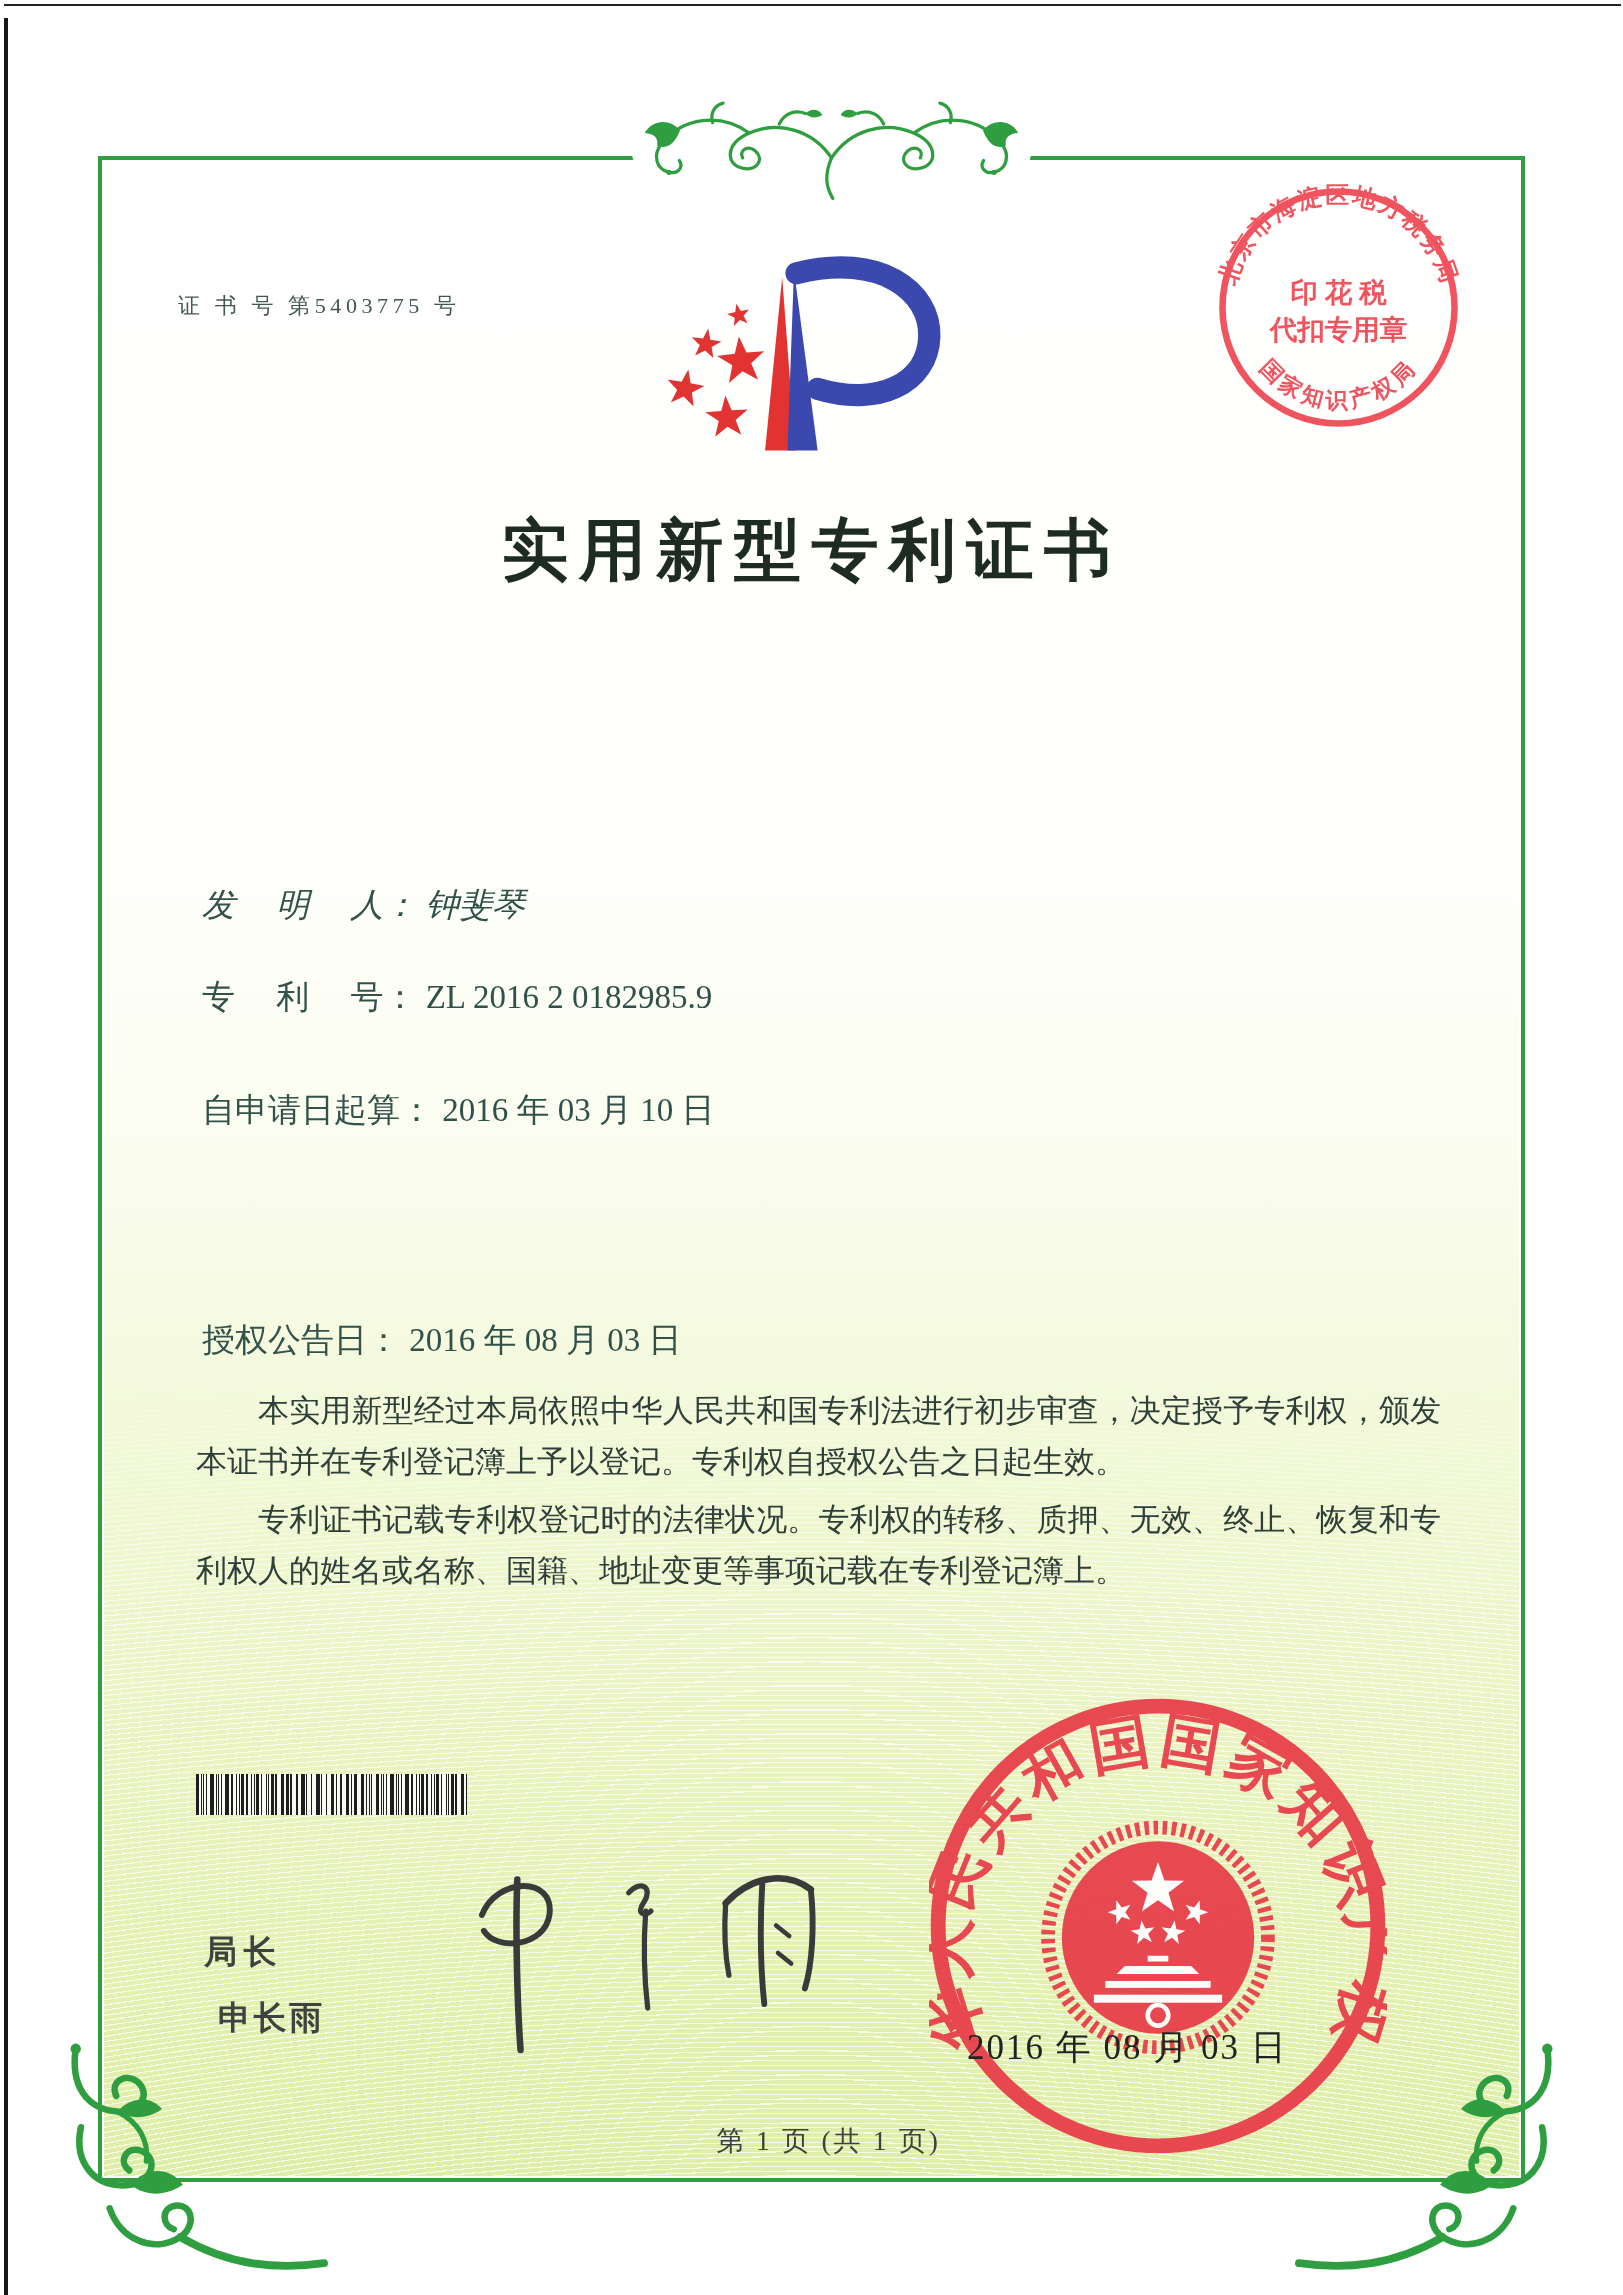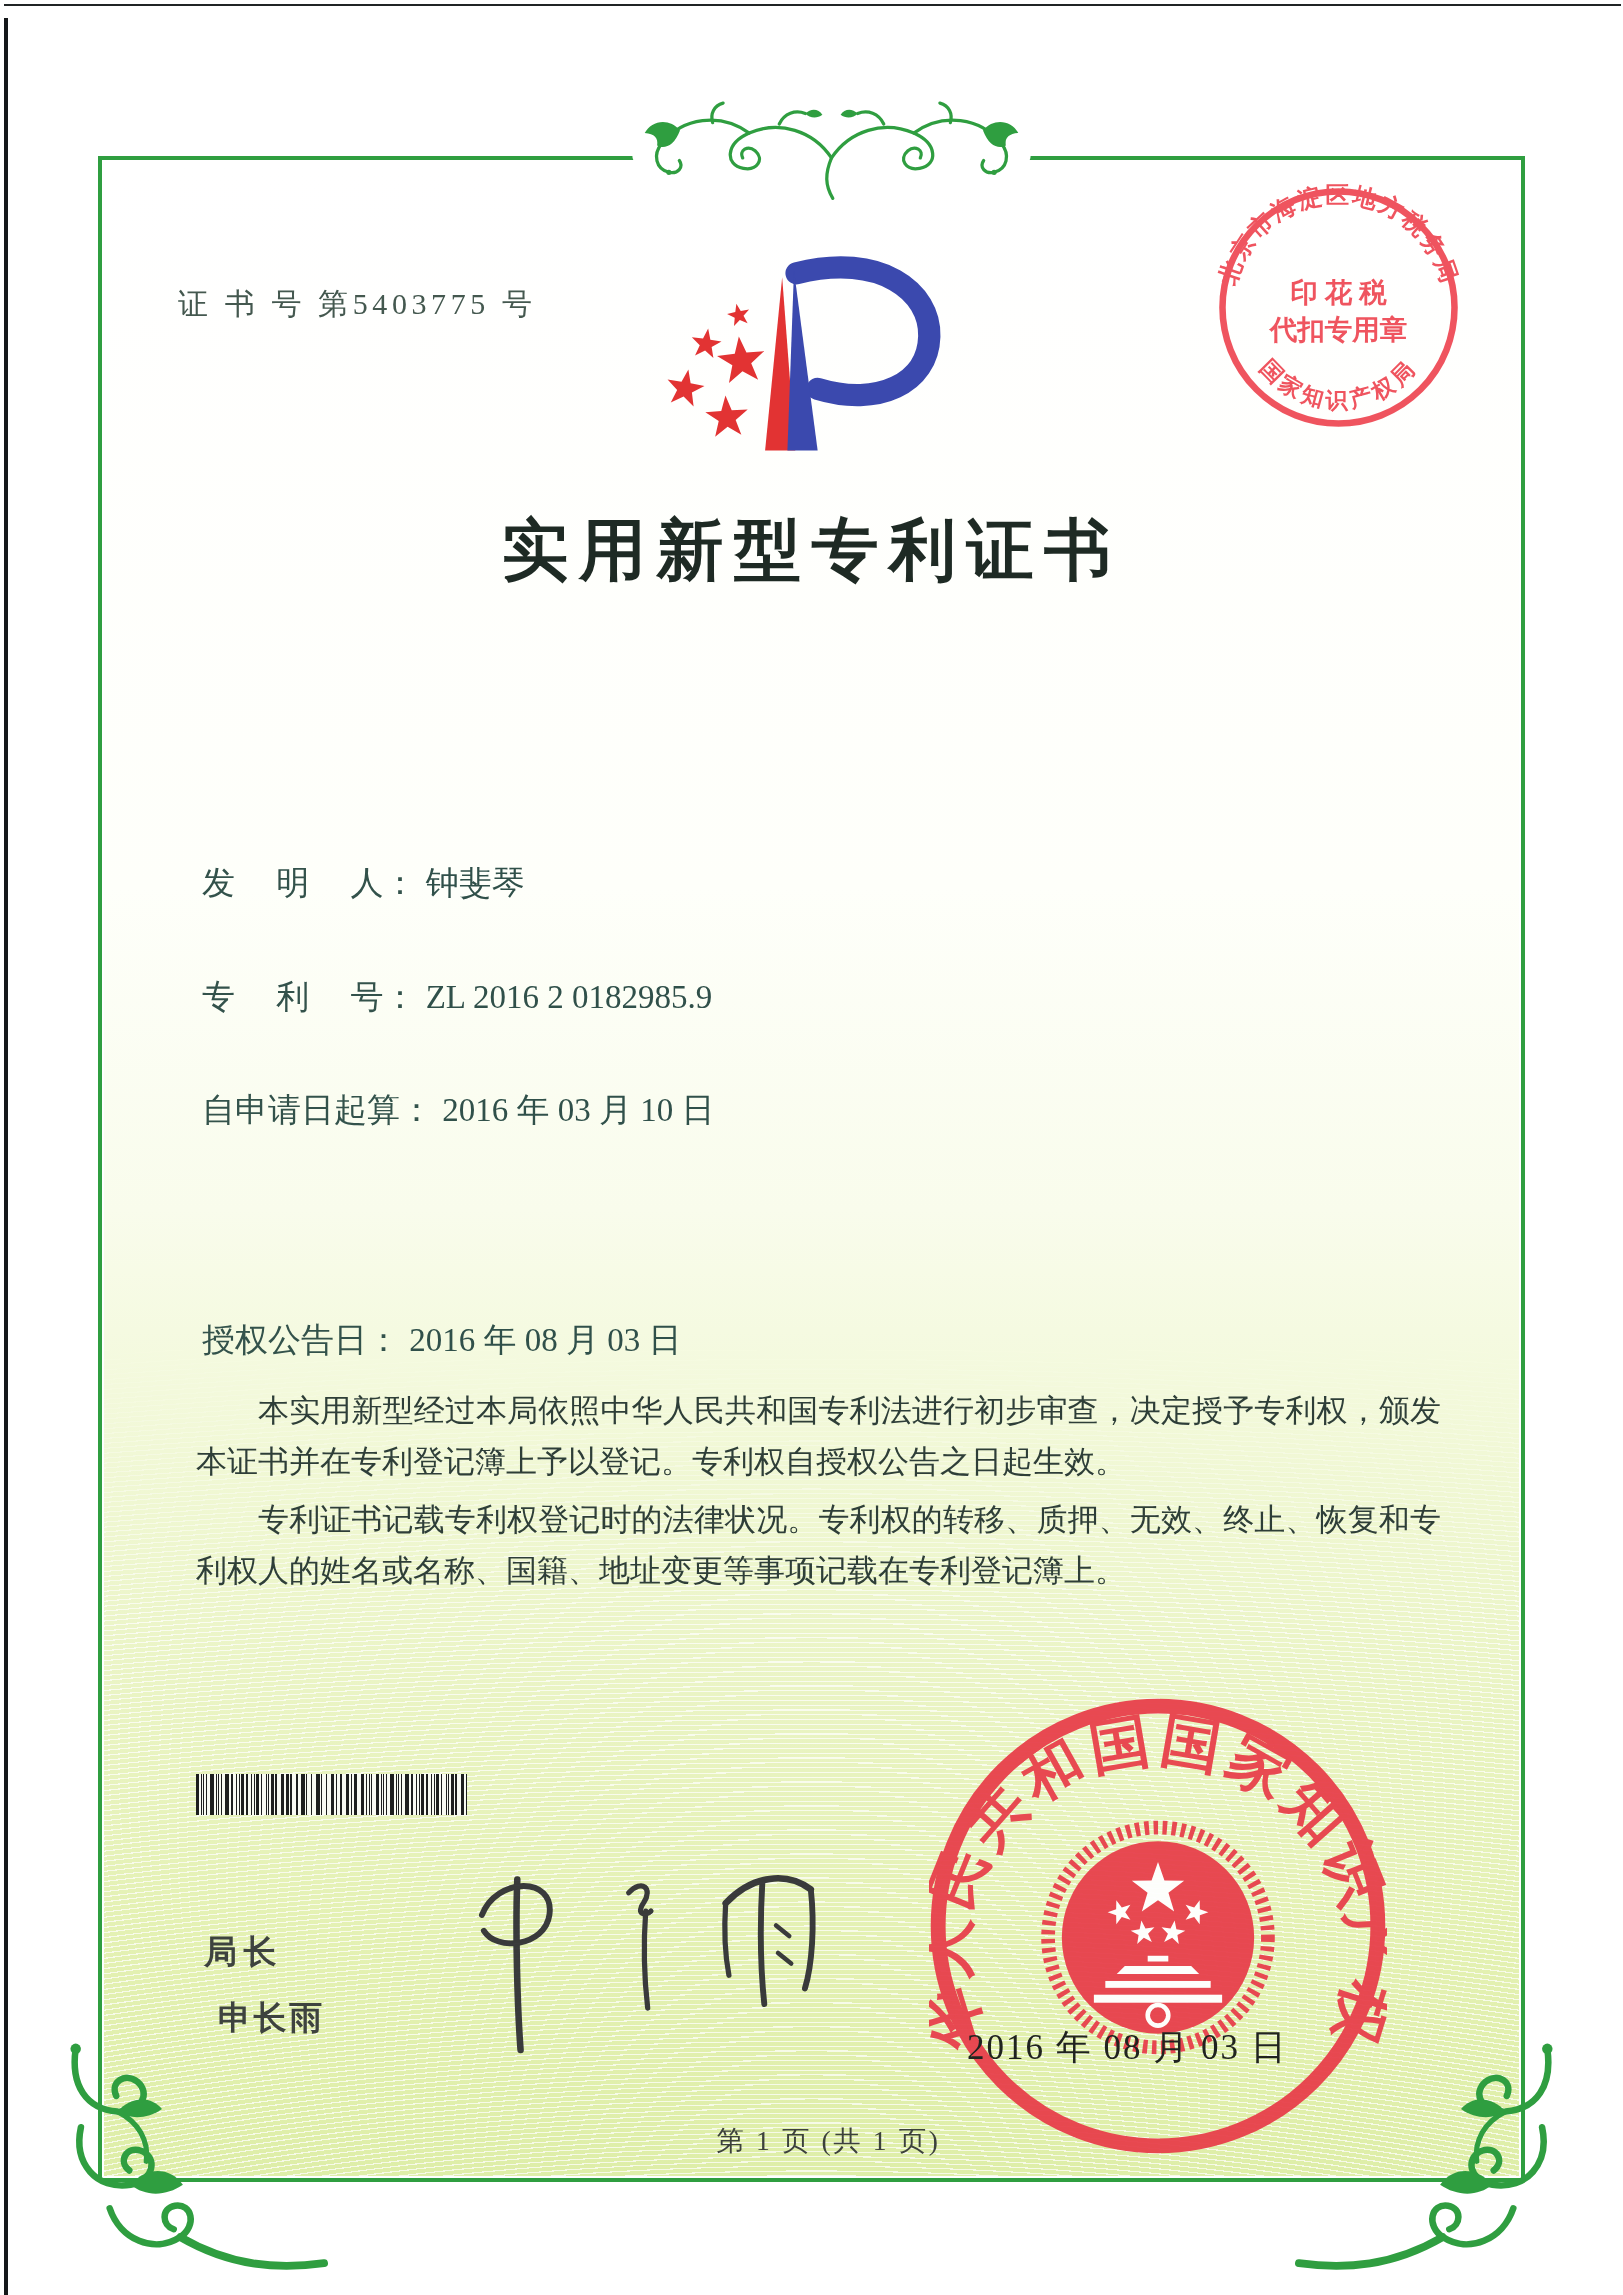--- a/index.html
+++ b/index.html
@@ -22,31 +22,31 @@
   }
   .waves{
     position:absolute;left:104px;top:1342px;width:1415px;height:834px;z-index:2;opacity:.85;
     background:repeating-radial-gradient(1047px 367px at 50% 150%, rgba(255,255,255,0) 0 10.5px, rgba(255,255,255,.85) 10.5px 13.7px);
     -webkit-mask:linear-gradient(180deg,transparent 0,#000 34%);
             mask:linear-gradient(180deg,transparent 0,#000 34%);
   }
 
   .layer{position:absolute;z-index:5;}
 
-  .cert-no{left:178px;top:284px;font-size:30px;letter-spacing:4.6px;color:#44584f;}
+  .cert-no{left:178px;top:291px;font-size:22px;letter-spacing:4.6px;color:#44584f;}
 
   .logo{left:660px;top:233px;width:289px;height:225px;}
 
   .tax-stamp{left:1212px;top:181px;width:253px;height:253px;z-index:6;opacity:.93;}
 
   .title{left:98px;top:505px;width:1427px;text-align:center;font-size:67px;font-weight:bold;
          letter-spacing:10.5px;color:#1e2a24;}
 
   .field{left:202px;width:1244px;font-size:33px;color:#33524b;white-space:nowrap;}
-  .f0{top:745px;} .f1{top:861px;} .f2{top:975px;} .f3{top:1088px;} .f4{top:1204px;} .f5{top:1318px;}
+  .f0{top:745px;} .f1{top:883px;font-style:italic;} .f2{top:975px;} .f3{top:1088px;} .f4{top:1204px;} .f5{top:1318px;}
   .field .val{margin-left:9.2px;color:#30504a;}
 
   .body-text{left:196px;top:1385px;width:1245px;font-size:31px;line-height:51px;text-align:justify;color:#2e3e38;}
   .body-text p{margin:0 0 6.5px 0;text-indent:2em;}
 
   .barcode{left:196px;top:1774px;width:271px;height:41px;z-index:5;
     background:
       repeating-linear-gradient(90deg,#1d1f1e 0 2.6px,rgba(0,0,0,0) 2.6px 4.6px,#1d1f1e 4.6px 5.9px,rgba(0,0,0,0) 5.9px 9.8px,#1d1f1e 9.8px 11px,rgba(0,0,0,0) 11px 15px),
       repeating-linear-gradient(90deg,#1d1f1e 0 1.3px,#f8faf2 1.3px 7.2px);
   }

